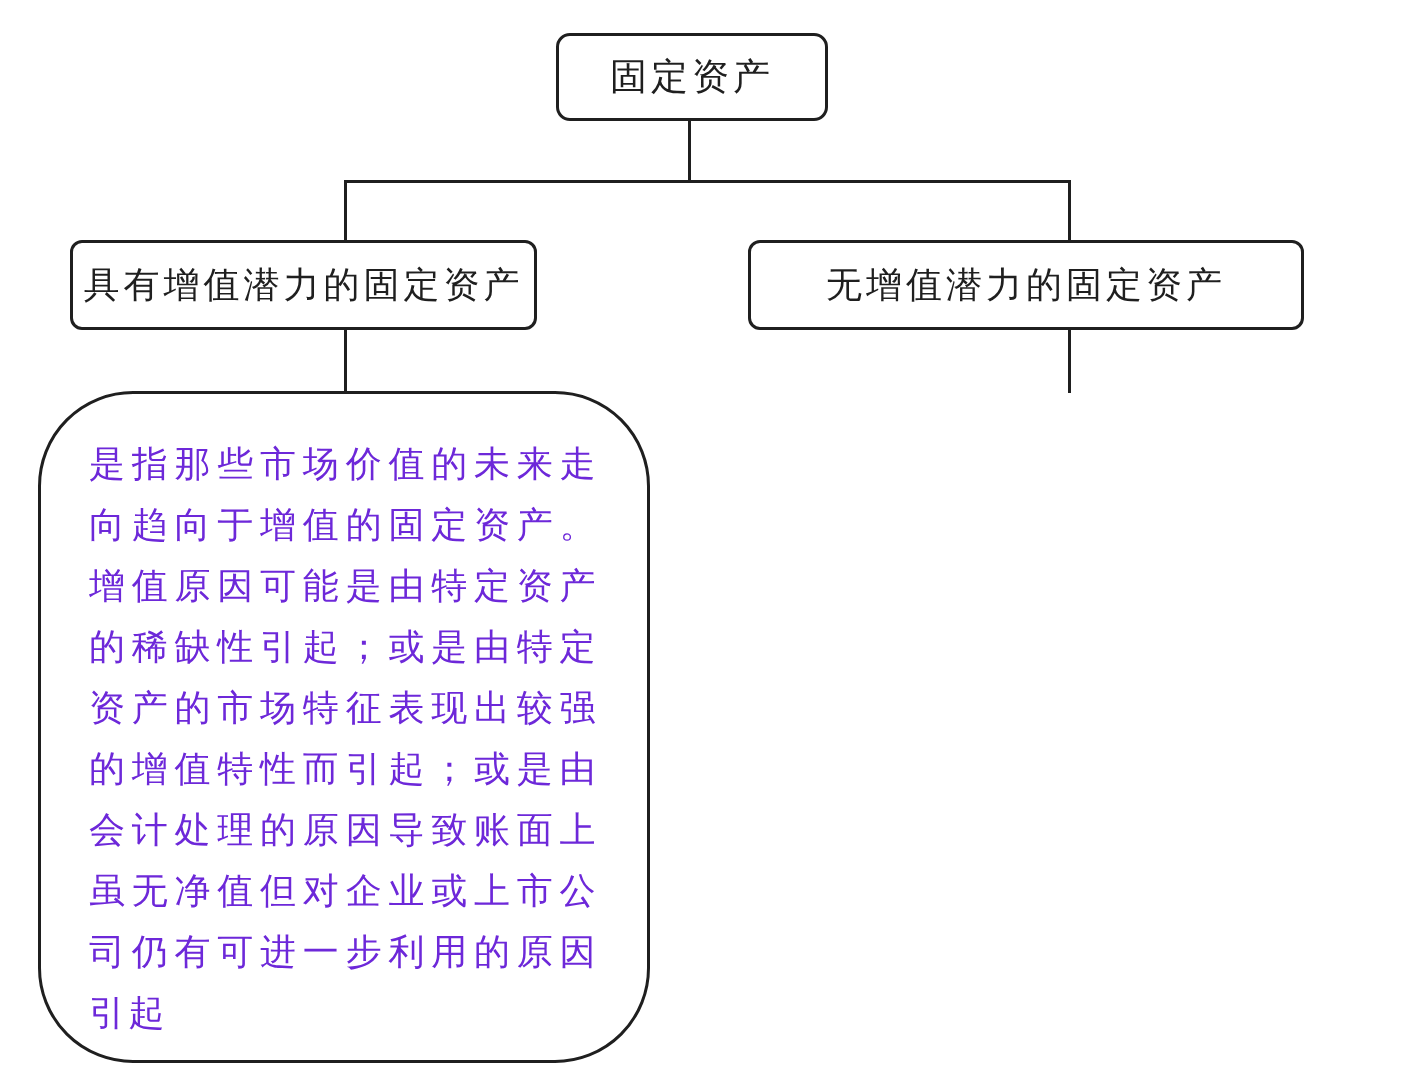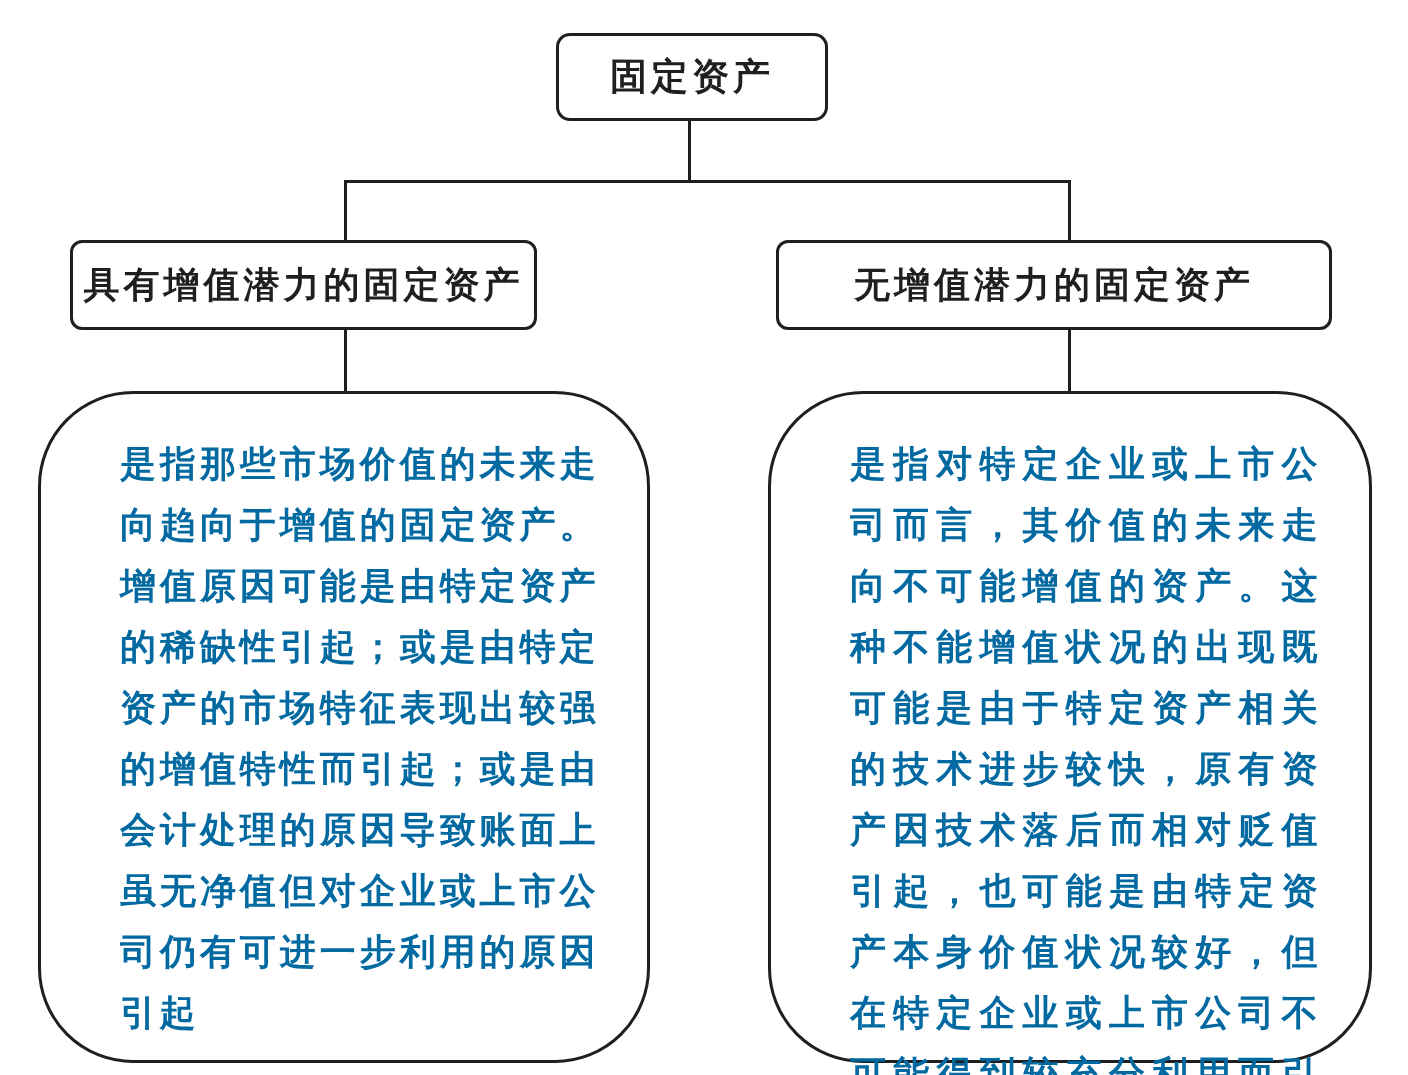--- a/index.html
+++ b/index.html
@@ -8,21 +8,20 @@
     background: #ffffff;
   }
   .canvas {
     position: relative;
     width: 1408px;
     height: 1075px;
     background: #ffffff;
     color: #1f1f1f;
     font-family: "Liberation Serif", "DejaVu Serif", serif;
     overflow: hidden;
-    font-weight: bold;
   }
   .box {
     position: absolute;
     border: 3px solid #1f1f1f;
     background: #ffffff;
     box-sizing: border-box;
   }
   .node-label {
     display: flex;
     align-items: center;
@@ -38,36 +37,35 @@
     width: 272px;
     height: 88px;
   }
   .branch-node {
     top: 240px;
     height: 90px;
     font-size: 36px;
     border-radius: 12px;
   }
   .branch-node.left  { left: 70px;  width: 467px; }
-  .branch-node.right { left: 776px; width: 556px; }
+  .branch-node.right { left: 748px; width: 556px; }
   .desc-node {
     top: 391px;
     height: 672px;
     border-radius: 95px;
     padding: 40px 48px;
   }
   .desc-node.left  { left: 38px;  width: 612px; }
   .desc-node.right { left: 768px; width: 604px; }
   .desc-text {
     font-size: 36px;
     line-height: 61px;
     letter-spacing: 3.5px;
     text-align: justify;
-    color: #0369a1;
-    margin-left: 31px;
+    color: #6d28d9;
   }
   .line {
     position: absolute;
     background: #1f1f1f;
   }
   .v-line { width: 3px; }
   .h-line { height: 3px; }
 </style>
 </head>
 <body>
@@ -90,17 +88,14 @@
   </div>
 
   <div class="box desc-node left">
     <div class="desc-text">是指那些市场价值的未来走向趋向于增值的固定资产。增值原因可能是由特定资产的稀缺性引起；或是由特定资产的市场特征表现出较强的增值特性而引起；或是由会计处理的原因导致账面上虽无净值但对企业或上市公司仍有可进一步利用的原因引起</div>
   </div>
 
   <div class="box node-label branch-node right">
     <span>无增值潜力的固定资产</span>
   </div>
 
-  <div class="box desc-node right">
-    <div class="desc-text">是指对特定企业或上市公司而言，其价值的未来走向不可能增值的资产。这种不能增值状况的出现既可能是由于特定资产相关的技术进步较快，原有资产因技术落后而相对贬值引起，也可能是由特定资产本身价值状况较好，但在特定企业或上市公司不可能得到较充分利用而引起</div>
-  </div>
 
 </div>
 
 </body></html>

